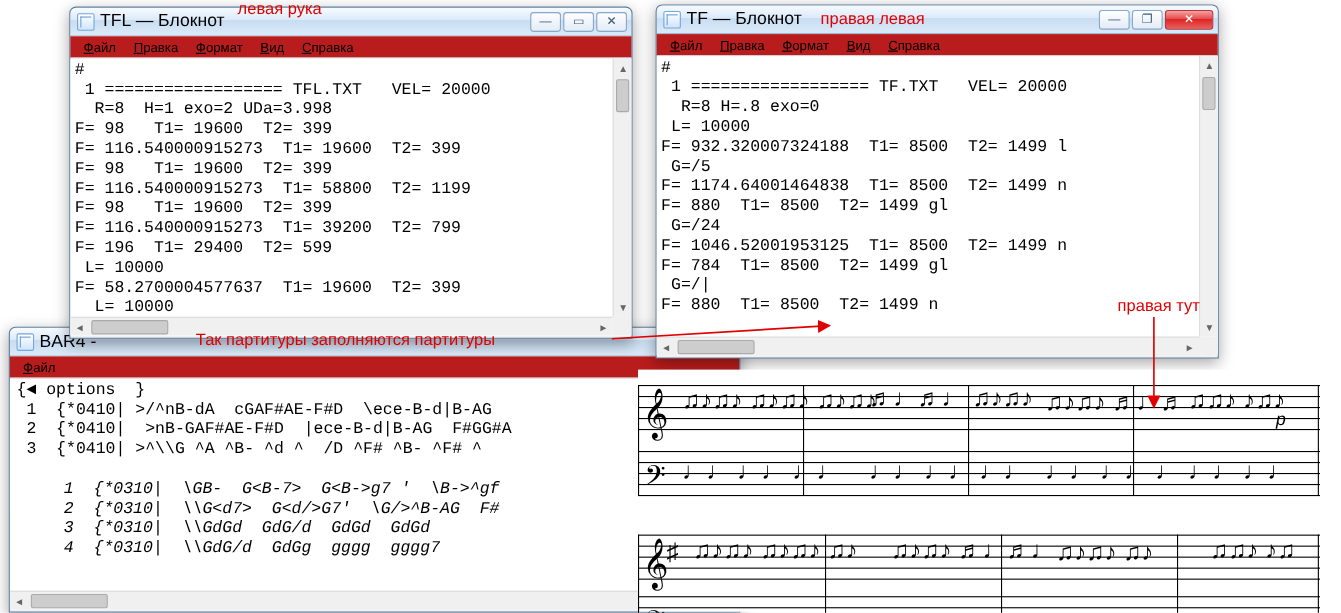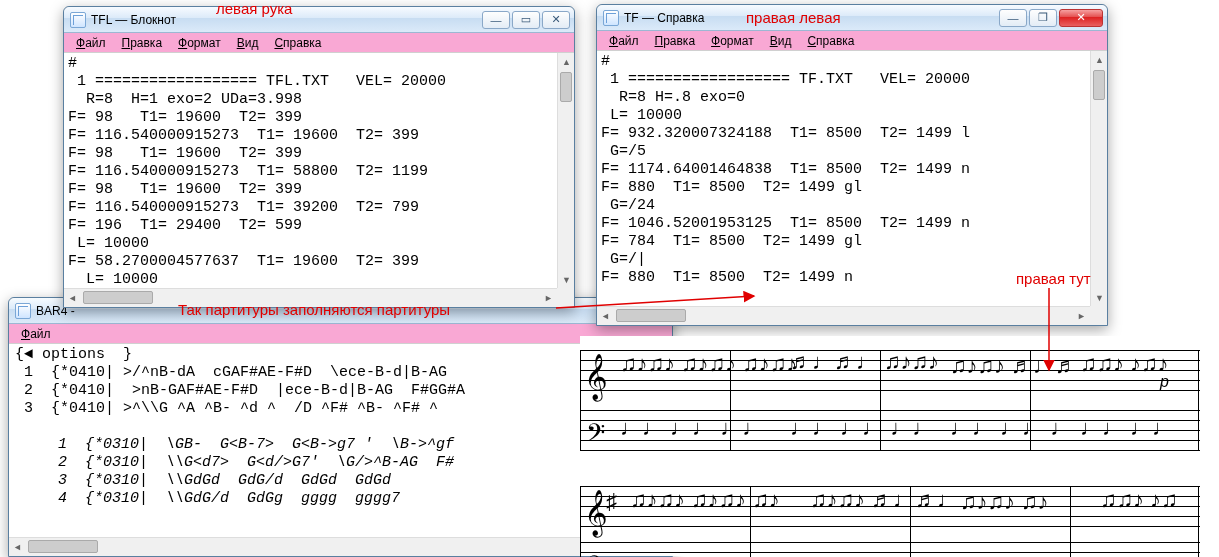--- a/index.html
+++ b/index.html
@@ -36,39 +36,39 @@
     border: 1px solid #7aa7d6;
     border-radius: 2px;
     position: relative;
     overflow: hidden;
   }
   .app-icon::before {
     content:"";
     position:absolute; left:2px; top:2px; right:2px; bottom:2px;
     border-top:1px solid #6da0d8; border-left:1px solid #6da0d8;
   }
-  .title-text { flex: 1; color:#000; font-size:12px; white-space:nowrap; }
+  .title-text { flex: 1; color:#000; font-size:16px; white-space:nowrap; }
   .winbtns { display:flex; gap:2px; }
   .winbtn {
     width: 28px; height: 18px;
     border: 1px solid #8aa8c8;
     border-radius: 3px;
     background: linear-gradient(#fefefe,#e3ecf6);
     display:flex; align-items:center; justify-content:center;
     font-size:11px; color:#3a5a7a;
     cursor: default;
   }
   .winbtn.close {
     background: linear-gradient(#f6a0a0,#e34d4d 45%,#d22 46%,#e96060);
     border-color:#b33; color:#fff;
     width: 44px;
   }
   .menubar {
     height: 20px;
-    background: #f9a8d4;
+    background: #b91c1c;
     display:flex;
     align-items:center;
     gap: 4px;
     padding: 0 6px;
     border-bottom: 1px solid #d0d0d0;
   }
   .menu-item {
     padding: 1px 6px;
     color:#000;
     cursor:default;
@@ -207,21 +207,21 @@
       <div style="flex:1"></div>
       <div class="sbtn">►</div>
     </div>
     <div class="scroll-corner"></div>
   </div>
 </div>
 
 <div class="window" style="left:596px; top:4px; width:512px; height:322px;">
   <div class="titlebar">
     <span class="app-icon"></span>
-    <span class="title-text">TF — Справка</span>
+    <span class="title-text">TF — Блокнот</span>
     <div class="winbtns">
       <span class="winbtn">—</span>
       <span class="winbtn">❐</span>
       <span class="winbtn close">✕</span>
     </div>
   </div>
   <div class="menubar">
     <span class="menu-item">Файл</span>
     <span class="menu-item">Правка</span>
     <span class="menu-item">Формат</span>

